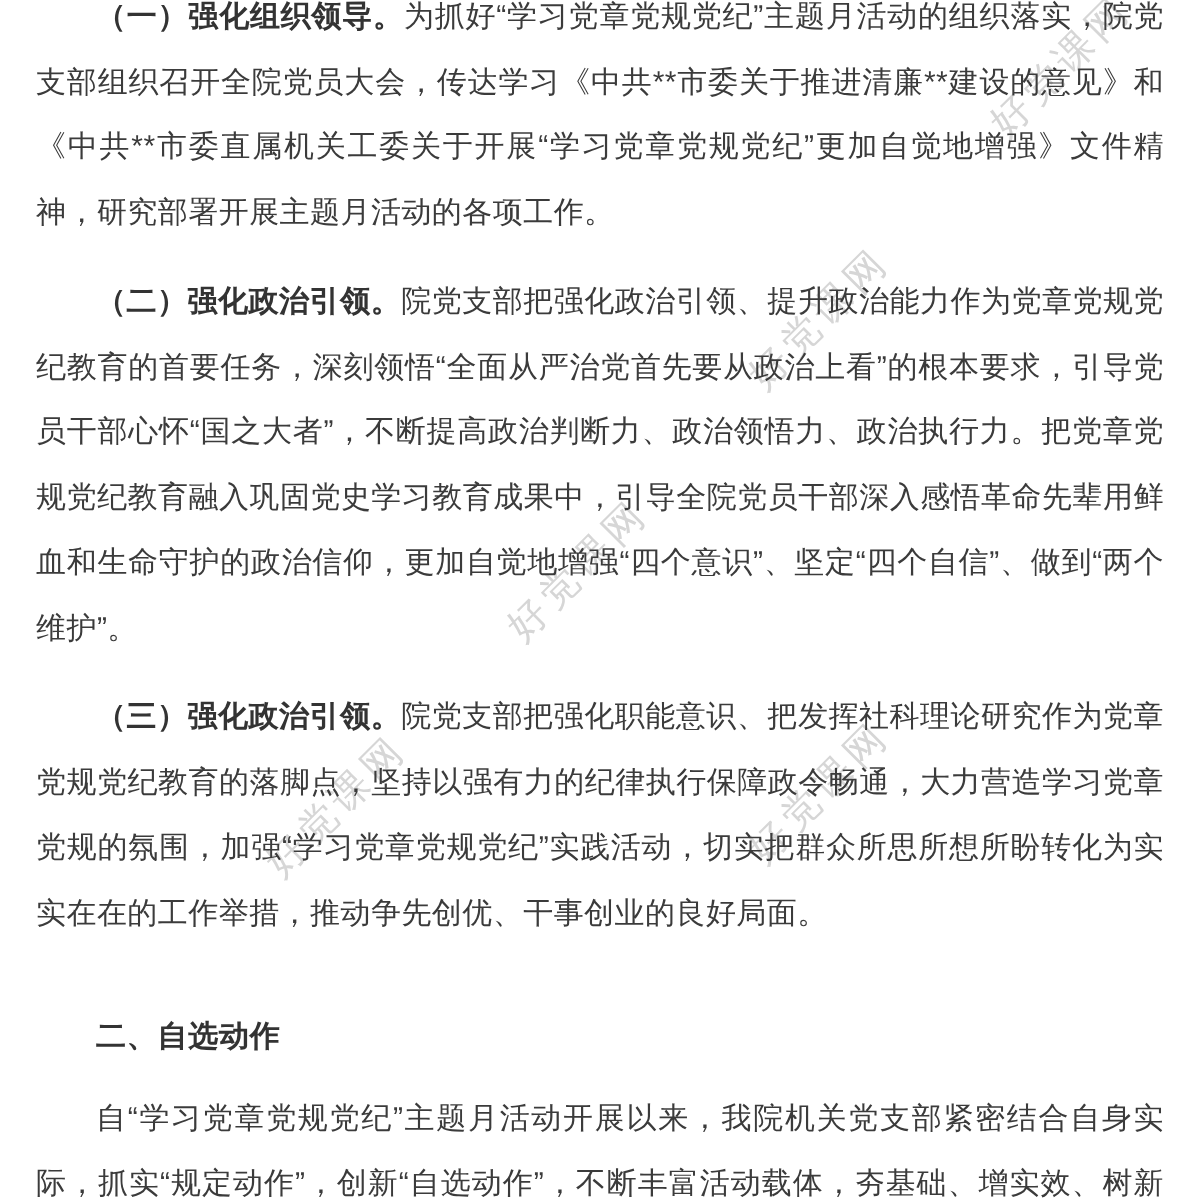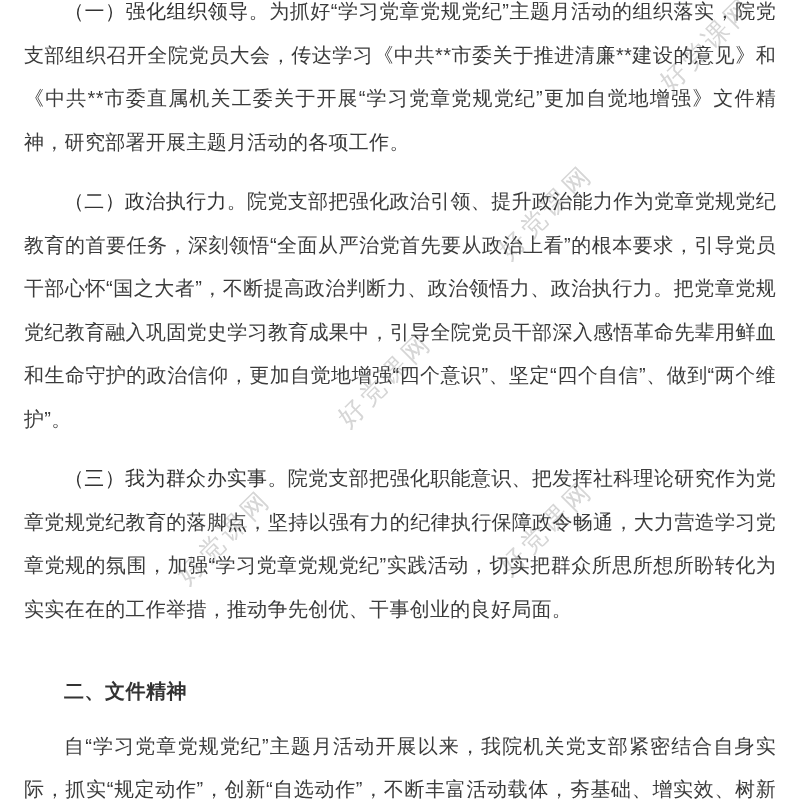--- a/index.html
+++ b/index.html
@@ -46,21 +46,21 @@
     font-size: 20px;
     line-height: 43.5px;
     letter-spacing: 0.3px;
     text-align: justify;
     text-indent: 2em;
   }
   .para.first {
     margin-top: -10px;
   }
   .lead {
-    font-weight: 400;
+    font-weight: 700;
     color: #333333;
   }
   .heading {
     margin: 39px 0 11px 0;
     font-size: 20px;
     line-height: 43.5px;
     font-weight: 700;
     color: #333333;
     text-indent: 2em;
     letter-spacing: 0.5px;
@@ -76,22 +76,22 @@
       <span class="wm" style="left: 546px; top: 212px; color: rgb(214, 214, 214);">好党课网</span>
       <span class="wm" style="left: 385px; top: 380px; color: rgb(214, 214, 214);">好党课网</span>
       <span class="wm" style="left: 224px; top: 537px; color: rgb(214, 214, 214);">好党课网</span>
       <span class="wm" style="left: 546px; top: 528px; color: rgb(214, 214, 214);">好党课网</span>
     </div>
 
   <div class="content">
 
     <p class="para first"><b class="lead">（一）强化组织领导。</b><span>为抓好“学习党章党规党纪”主题月活动的组织落实，院党支部组织召开全院党员大会，传达学习《中共**市委关于推进清廉**建设的意见》和《中共**市委直属机关工委关于开展“学习党章党规党纪”更加自觉地增强》文件精神，研究部署开展主题月活动的各项工作。</span></p>
 
-    <p class="para"><b class="lead">（二）政治执行力。</b><span>院党支部把强化政治引领、提升政治能力作为党章党规党纪教育的首要任务，深刻领悟“全面从严治党首先要从政治上看”的根本要求，引导党员干部心怀“国之大者”，不断提高政治判断力、政治领悟力、政治执行力。把党章党规党纪教育融入巩固党史学习教育成果中，引导全院党员干部深入感悟革命先辈用鲜血和生命守护的政治信仰，更加自觉地增强“四个意识”、坚定“四个自信”、做到“两个维护”。</span></p>
+    <p class="para"><b class="lead">（二）强化政治引领。</b><span>院党支部把强化政治引领、提升政治能力作为党章党规党纪教育的首要任务，深刻领悟“全面从严治党首先要从政治上看”的根本要求，引导党员干部心怀“国之大者”，不断提高政治判断力、政治领悟力、政治执行力。把党章党规党纪教育融入巩固党史学习教育成果中，引导全院党员干部深入感悟革命先辈用鲜血和生命守护的政治信仰，更加自觉地增强“四个意识”、坚定“四个自信”、做到“两个维护”。</span></p>
 
-    <p class="para"><b class="lead">（三）我为群众办实事。</b><span>院党支部把强化职能意识、把发挥社科理论研究作为党章党规党纪教育的落脚点，坚持以强有力的纪律执行保障政令畅通，大力营造学习党章党规的氛围，加强“学习党章党规党纪”实践活动，切实把群众所思所想所盼转化为实实在在的工作举措，推动争先创优、干事创业的良好局面。</span></p>
+    <p class="para"><b class="lead">（三）强化政治引领。</b><span>院党支部把强化职能意识、把发挥社科理论研究作为党章党规党纪教育的落脚点，坚持以强有力的纪律执行保障政令畅通，大力营造学习党章党规的氛围，加强“学习党章党规党纪”实践活动，切实把群众所思所想所盼转化为实实在在的工作举措，推动争先创优、干事创业的良好局面。</span></p>
 
-    <h2 class="heading">二、文件精神</h2>
+    <h2 class="heading">二、自选动作</h2>
 
     <p class="para"><span>自“学习党章党规党纪”主题月活动开展以来，我院机关党支部紧密结合自身实际，抓实“规定动作”，创新“自选动作”，不断丰富活动载体，夯基础、增实效、树新风，引导全体党员深刻领会党章党规党纪的基本内容和精神实质，提高依规依纪依法履职水平，</span></p>
 
   </div>
 </div>
 
 </body></html>

